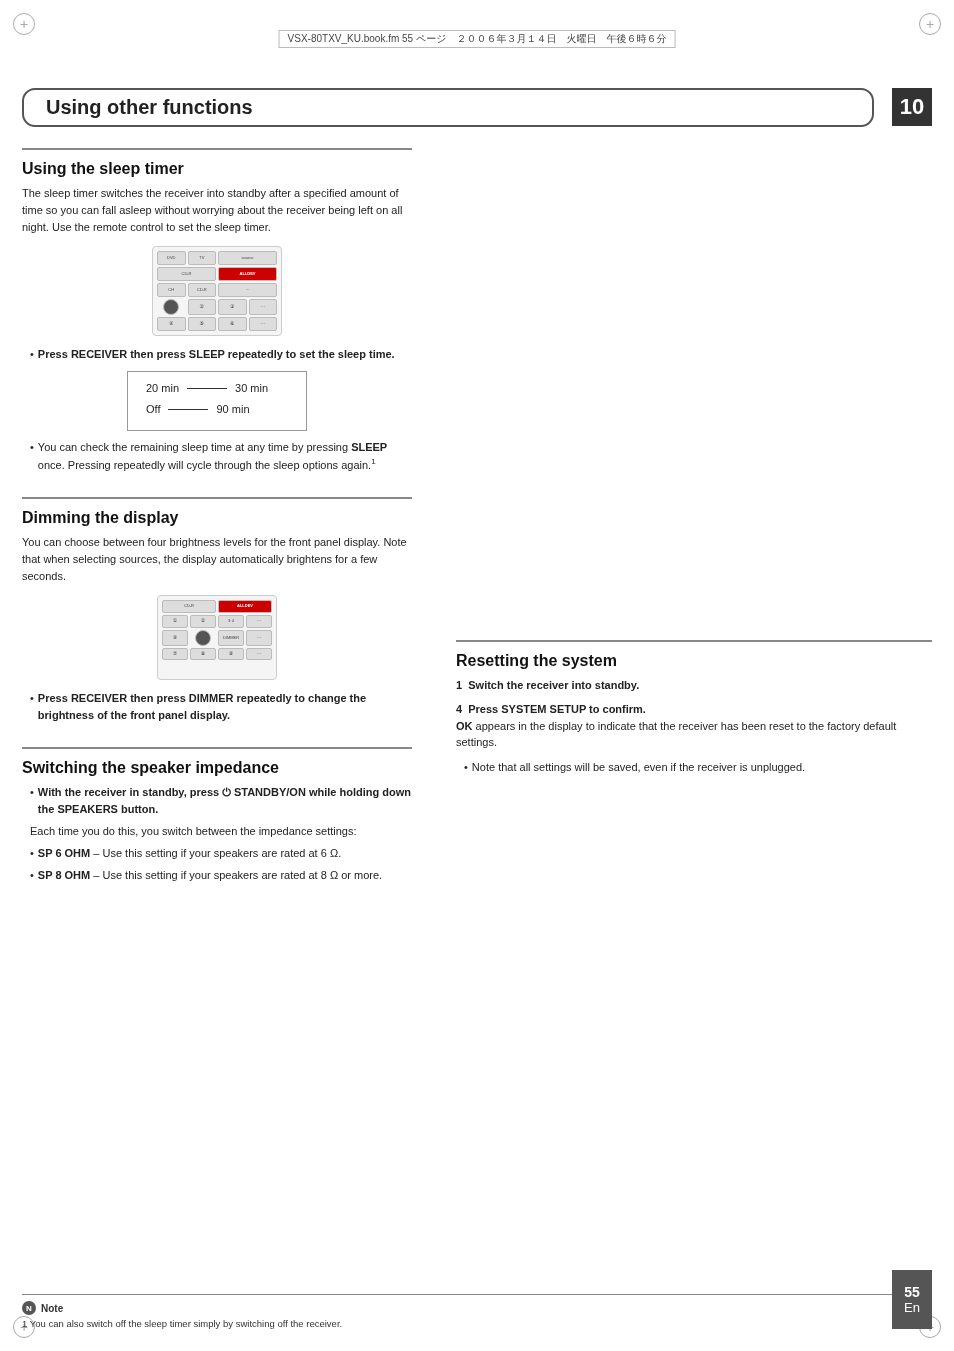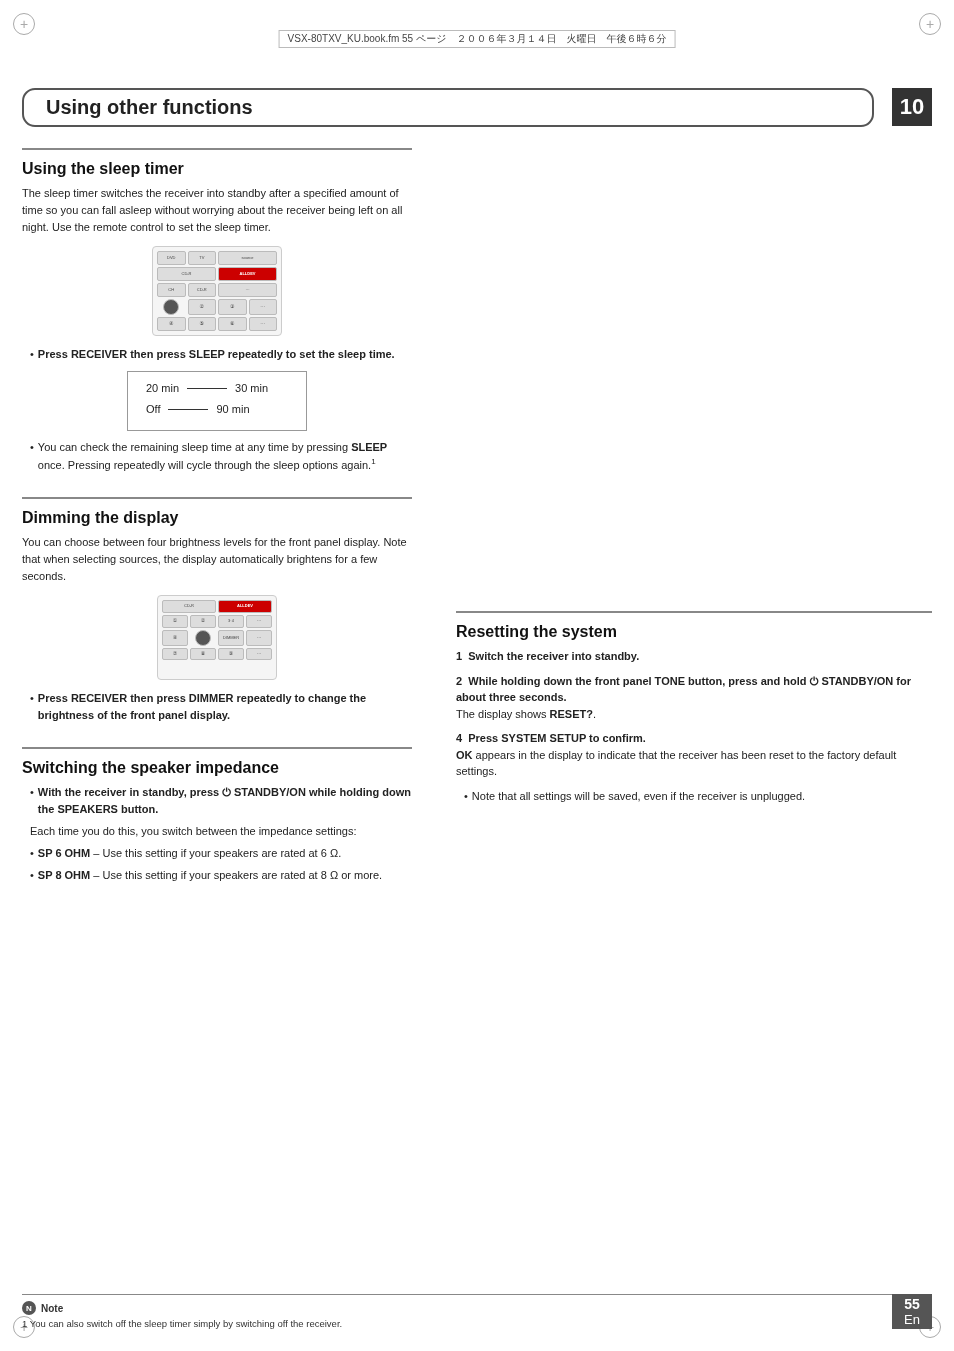--- a/index.html
+++ b/index.html
@@ -289,21 +289,21 @@
 
     
     .page-number-box {
       position: absolute;
       bottom: 22px;
       right: 22px;
       background: #555;
       color: #fff;
       font-size: 14px;
       font-weight: bold;
-      padding: 2px 12px;
+      padding: 14px 12px;
       display: flex;
       flex-direction: column;
       align-items: center;
     }
 
     .page-en {
       font-size: 13px;
       font-weight: normal;
     }
 
@@ -473,25 +473,20 @@
     <div class="col-right">
 
       <div class="section">
         <div class="section-title">Resetting the system</div>
         <div class="section-body">
 
           <div class="step">
             <strong>1</strong>&nbsp;&nbsp;<strong>Switch the receiver into standby.</strong>
           </div>
 
-          <div class="step">
-            <strong>2</strong>&nbsp;&nbsp;<strong>While holding down the front panel TONE button, press and hold ⏻ STANDBY/ON for about three seconds.</strong>
-            <br>
-            <span>The display shows <strong>RESET?</strong>.</span>
-          </div>
 
 
           <div class="step">
             <strong>4</strong>&nbsp;&nbsp;<strong>Press SYSTEM SETUP to confirm.</strong>
             <br>
             <span><strong>OK</strong><span> appears in the display to indicate that the receiver has been reset to the factory default settings.</span></span>
           </div>
 
           <div class="bullet-item" style="margin-top:8px;">
             <span class="bullet">•</span>

